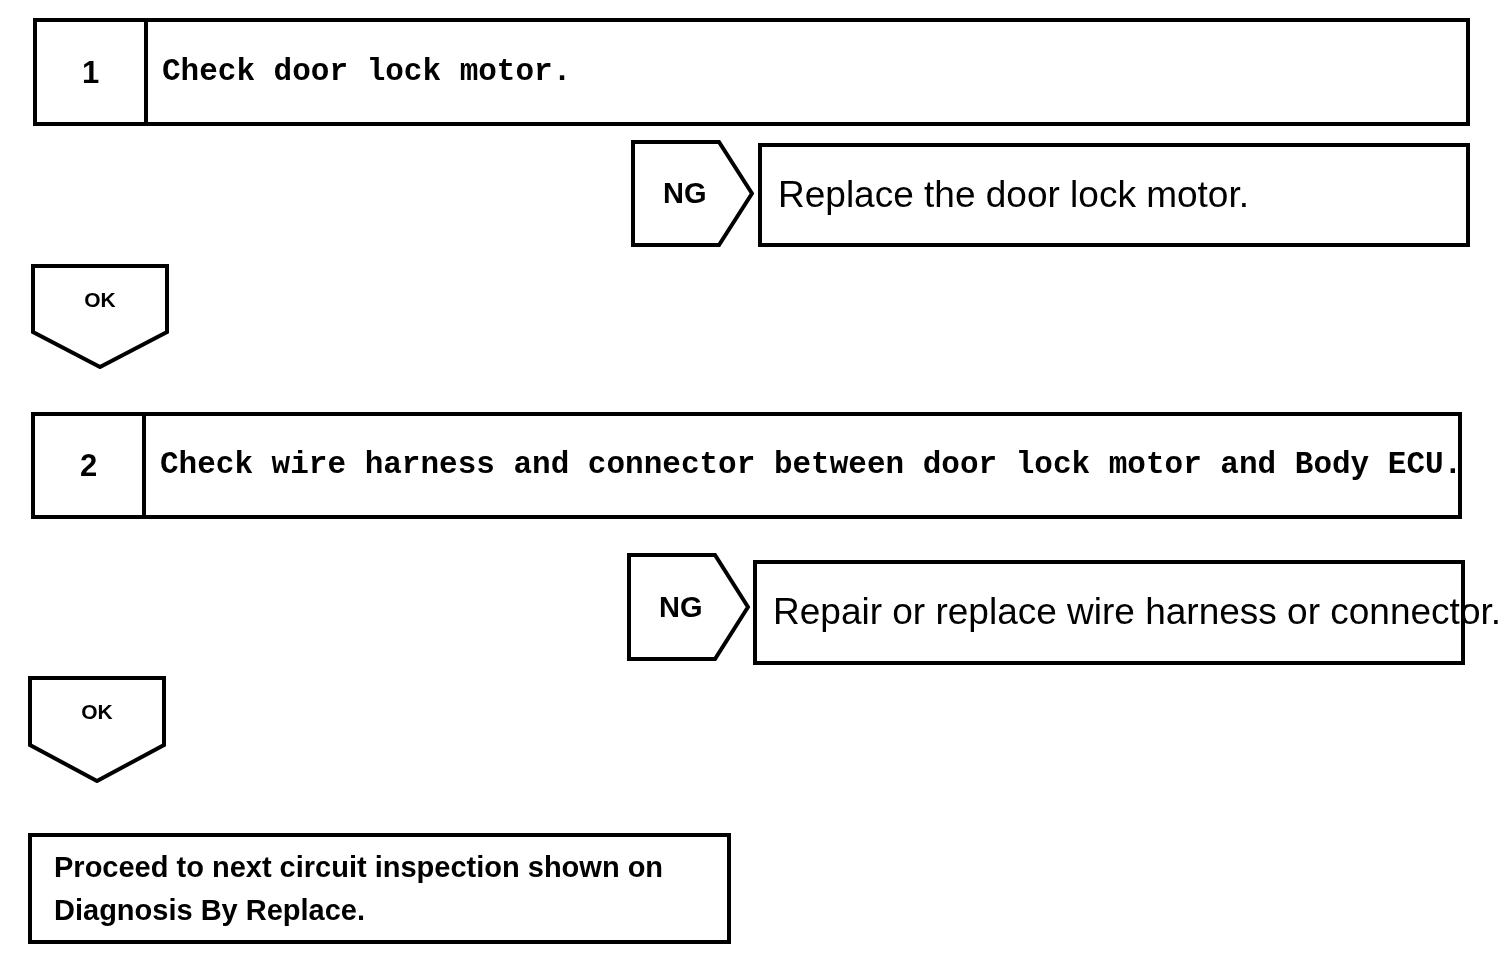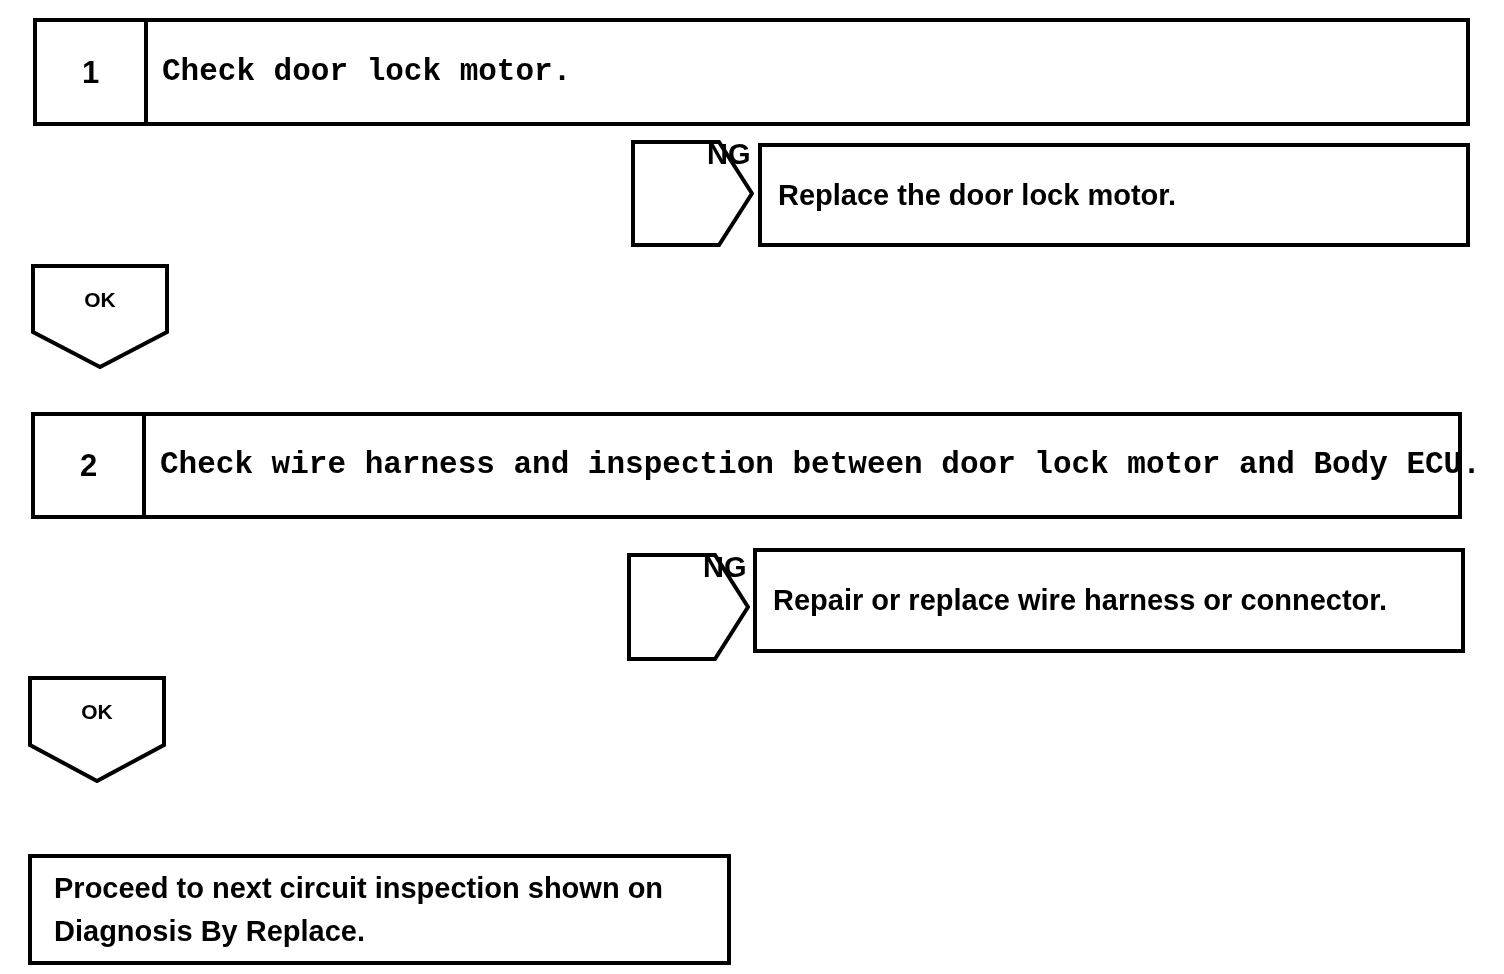--- a/index.html
+++ b/index.html
@@ -55,22 +55,22 @@
     font-weight: 700;
     line-height: 1.05;
     white-space: nowrap;
     font-family: Liberation Mono, monospace;
   }
 
   
   .ng-shape {
     position: absolute;
     display: flex;
+    align-items: center;
     justify-content: flex-start;
-    padding-left: 44px;
   }
   .ng-shape svg {
     position: absolute;
     left: 0;
     top: 0;
   }
   .ng-label {
     position: relative;
     z-index: 2;
     font-size: 29px;
@@ -104,36 +104,35 @@
   .action-box {
     position: absolute;
     box-sizing: border-box;
     border: 4px solid #000000;
     background: #ffffff;
     display: flex;
     align-items: center;
     padding-left: 16px;
   }
   .action-text {
-    font-size: 29px;
-    font-weight: 700;
+    font-size: 37px;
+    font-weight: 400;
     line-height: 1.05;
     white-space: nowrap;
   }
 
   .final-box {
     position: absolute;
     box-sizing: border-box;
     border: 4px solid #000000;
     background: #ffffff;
     display: flex;
     flex-direction: column;
     justify-content: center;
     padding-left: 22px;
-    margin-top: 21px;
   }
   .final-line {
     font-size: 29px;
     font-weight: 700;
     line-height: 1.45;
     white-space: nowrap;
   }
 </style>
 </head>
 <body>
@@ -165,32 +164,32 @@
       <polygon points="2,2 136,2 136,68 69,103 2,68" fill="#ffffff" stroke="#000000" stroke-width="4" stroke-linejoin="miter"></polygon>
     </svg>
     <span class="ok-label">OK</span>
   </div>
 
   <div class="step-box" style="left:31px; top:412px; width:1431px; height:107px;">
     <div class="step-num-cell" style="width:111px;">
       <span class="step-num">2</span>
     </div>
     <div class="step-text-cell">
-      <span class="step-text">Check wire harness and inspection between door lock motor and Body ECU.</span>
+      <span class="step-text">Check wire harness and connector between door lock motor and Body ECU.</span>
     </div>
   </div>
 
   <div class="ng-shape" style="left:627px; top:553px; width:123px; height:108px;">
     <svg width="123" height="108" viewBox="0 0 123 108">
       <polygon points="2,2 88,2 121,54 88,106 2,106" fill="#ffffff" stroke="#000000" stroke-width="4" stroke-linejoin="miter"></polygon>
     </svg>
     <span class="ng-label">NG</span>
   </div>
 
-  <div class="action-box" style="left:753px; top:548px; width:712px; height:105px;">
+  <div class="action-box" style="left:753px; top:560px; width:712px; height:105px;">
     <span class="action-text">Repair or replace wire harness or connector.</span>
   </div>
 
   <div class="ok-shape" style="left:28px; top:676px; width:138px; height:107px;">
     <svg width="138" height="107" viewBox="0 0 138 107">
       <polygon points="2,2 136,2 136,69 69,105 2,69" fill="#ffffff" stroke="#000000" stroke-width="4" stroke-linejoin="miter"></polygon>
     </svg>
     <span class="ok-label">OK</span>
   </div>
 

